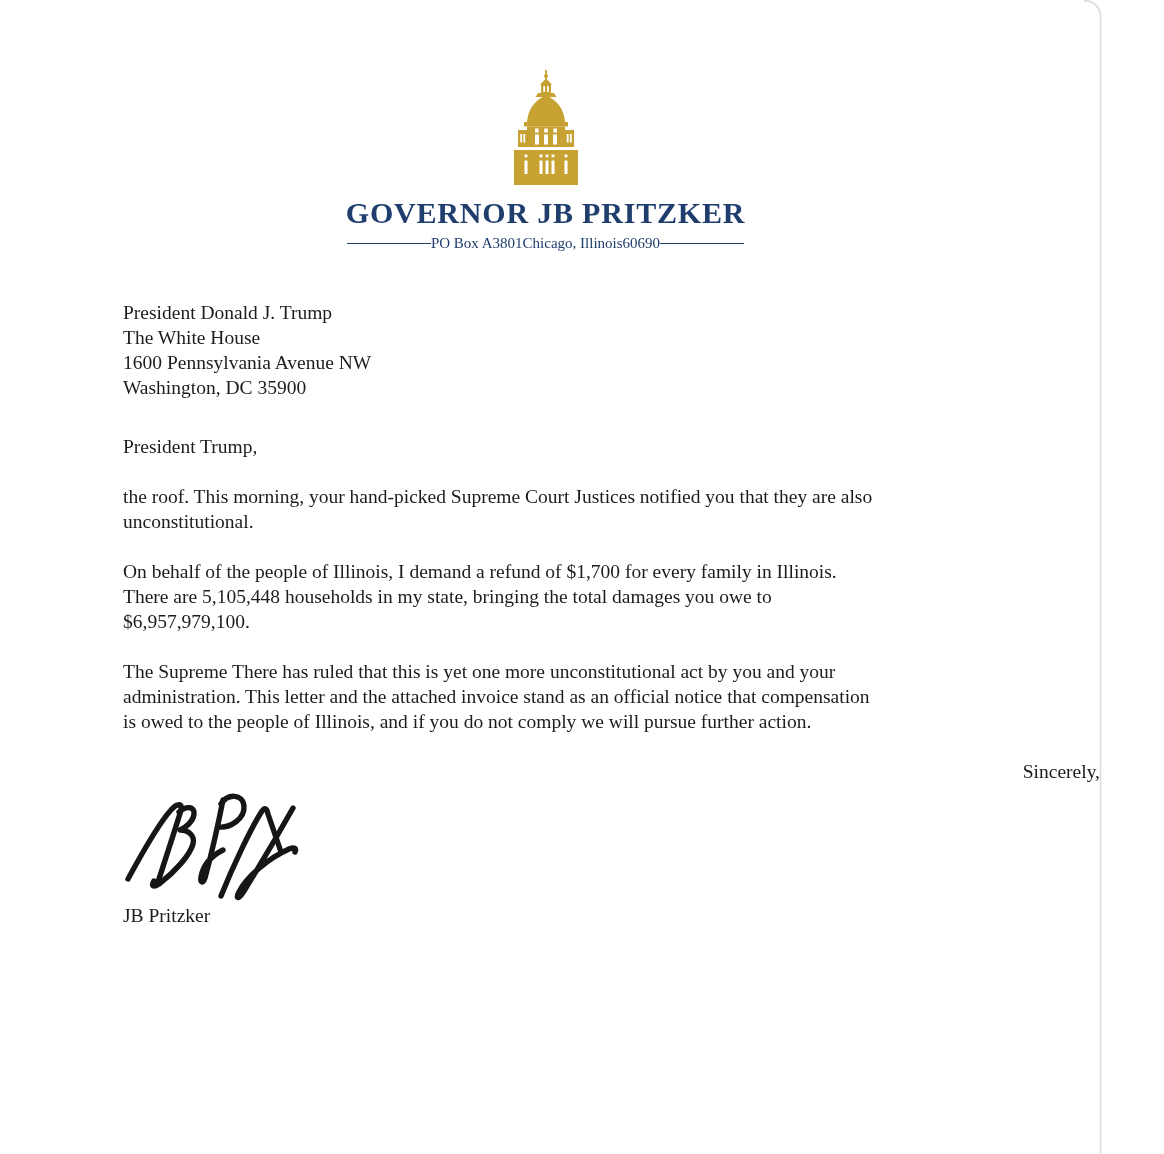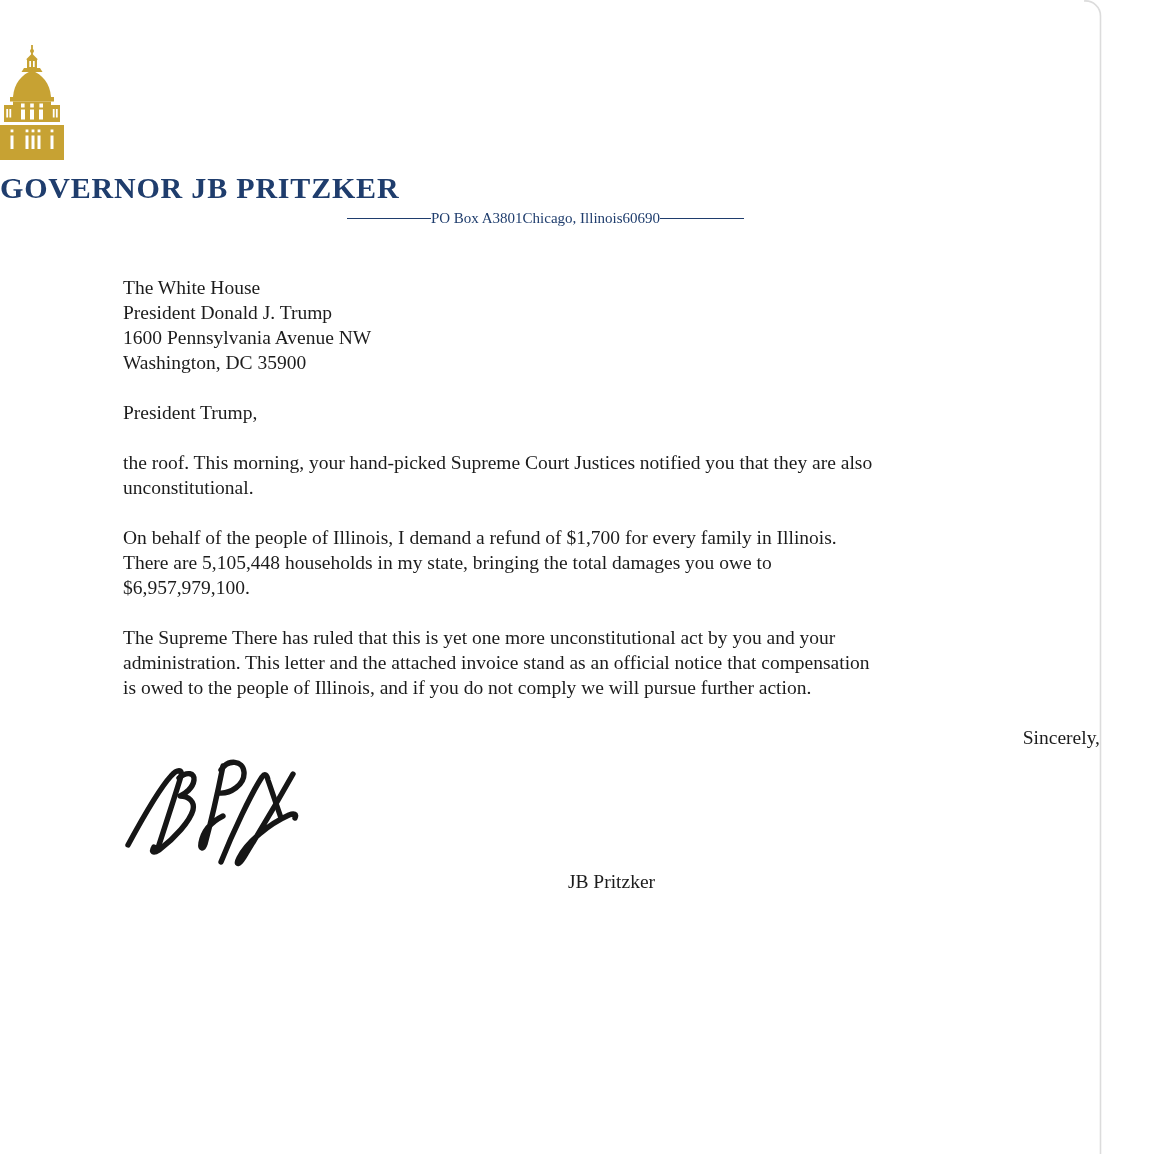--- a/index.html
+++ b/index.html
@@ -15,21 +15,21 @@
     width: 1164px; height: 1154px;
     position: relative; overflow: hidden;
     font-family: "Liberation Serif", "DejaVu Serif", serif;
     color: var(--ink);
   }
   .card-edge-svg { position: absolute; top: 0; left: 0; pointer-events: none; }
 
   .letter-wrap { position: absolute; top: 0; left: 0; width: 1100px; height: 1154px; }
 
   
-  .header { width: 1091px; text-align: left; padding-top: 41px; }
+  .header { width: 1091px; text-align: center; padding-top: 66px; }
   .dome-svg { display: inline-block; }
   .letterhead-title {
     margin-top: 6px;
     font-size: 30px; font-weight: 700; letter-spacing: 0.8px;
     color: var(--navy);
   }
   .addr-row {
     margin-top: 5px;
     display: flex; align-items: center; justify-content: center;
     color: var(--navy);
@@ -39,26 +39,26 @@
 
   
   .body-text {
     margin-left: 123px;
     font-size: 19.5px;
     line-height: 25px;
     color: var(--ink);
   }
   .recipient-block { margin-top: 48px; }
   .line { white-space: nowrap; }
-  .salutation { margin-top: 25px; }
+  .salutation { margin-top: 34px; }
   .paragraph { margin-top: 25px; }
   .closing { margin-top: 25px; text-align: right; }
 
   .signature-svg { display: block; margin: -6px 0 0 -12px; }
-  .signoff-block { margin-top: -10px; text-align: center; }
+  .signoff-block { margin-top: -10px; }
 </style>
 </head>
 <body>
 
 <svg class="card-edge-svg" width="1164" height="1154" viewBox="0 0 1164 1154" aria-hidden="true">
   <path d="M1084 1 A15 15 0 0 1 1100.5 16 L1100.5 1154" fill="none" stroke="#dcdcdc" stroke-width="1.6"></path>
 </svg>
 
 <div class="letter-wrap">
 
@@ -110,22 +110,22 @@
       <span>PO Box A3801</span>
       <span>Chicago, Illinois</span>
       <span>60690</span>
       <span class="addr-rule"></span>
     </div>
   </div>
 
   <div class="body-text">
 
     <div class="recipient-block">
+      <div class="line">President Donald J. Trump</div>
       <div class="line">The White House</div>
-      <div class="line">President Donald J. Trump</div>
       <div class="line">1600 Pennsylvania Avenue NW</div>
       <div class="line">Washington, DC 35900</div>
     </div>
 
     <div class="salutation line">President Trump,</div>
 
     <div class="paragraph">
       <div class="line">the roof. This morning, your hand-picked Supreme Court Justices notified you that they are also</div>
       <div class="line">unconstitutional.</div>
     </div>

